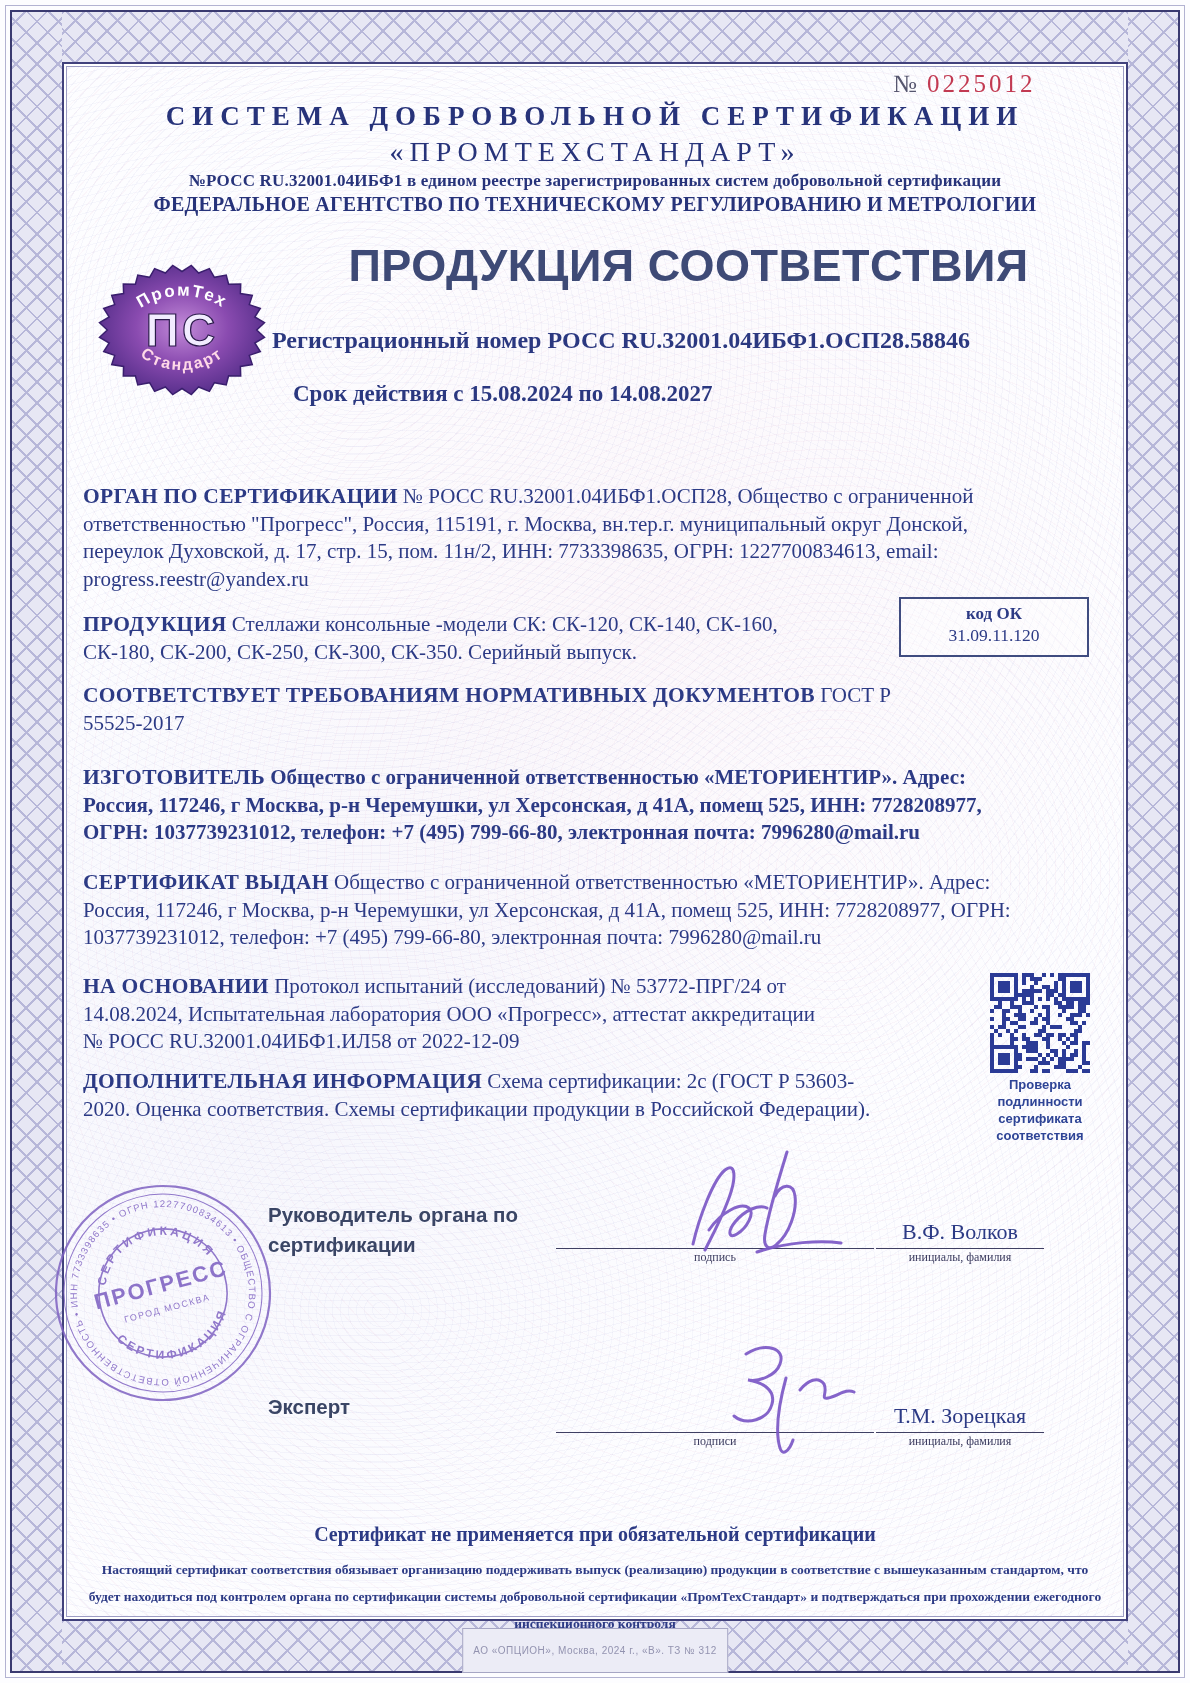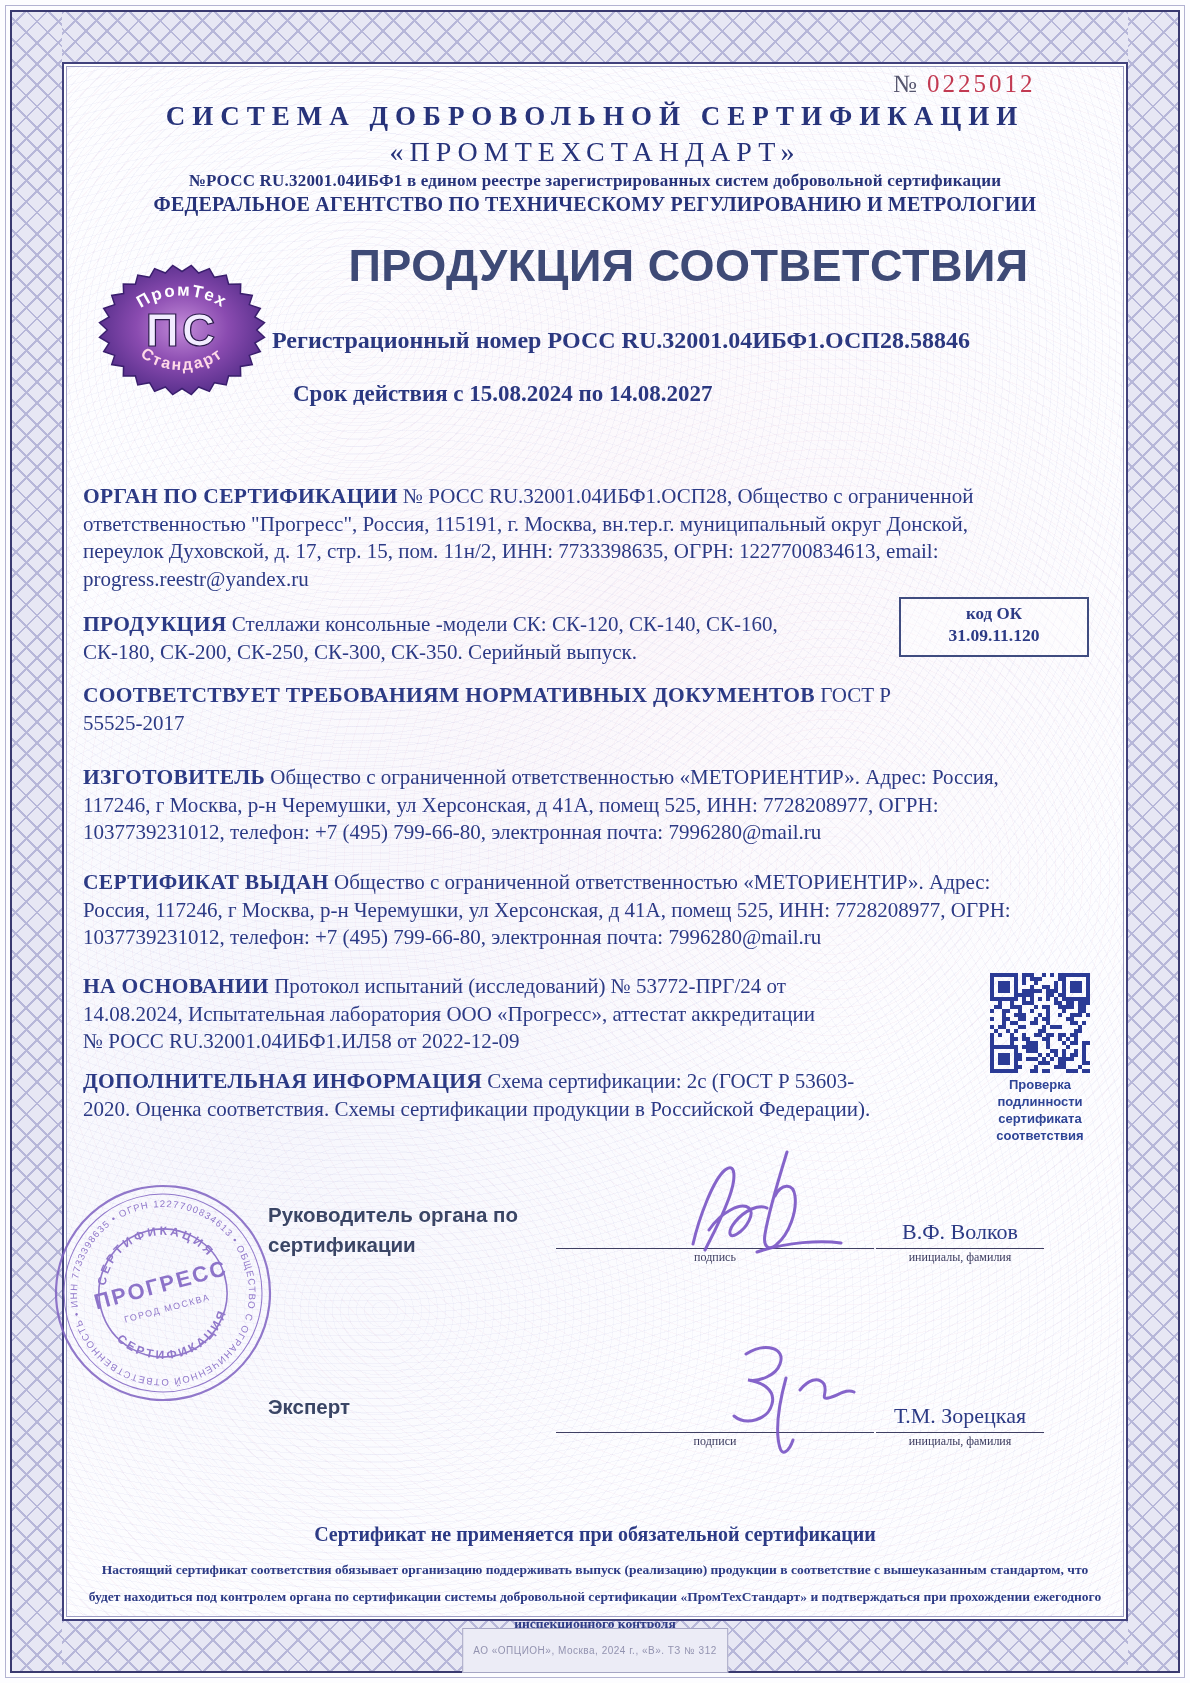--- a/index.html
+++ b/index.html
@@ -47,29 +47,29 @@
       font-weight:bold;font-size:24px;color:#2b3880;}
   .validity{position:absolute;top:381px;left:293px;z-index:2;font-weight:bold;font-size:23px;color:#2b3880;}
   
   .logo{position:absolute;left:96px;top:262px;width:172px;height:138px;z-index:2;}
   
   .sec{position:absolute;left:83px;z-index:2;font-size:21px;line-height:1.32;color:#2c3a85;}
   .sec b{font-size:21.5px;letter-spacing:.3px;}
   .sec-organ{top:461px;width:930px;}
   .sec-production{top:589px;width:742px;}
   .sec-compliance{top:660px;width:820px;}
-  .sec-manufacturer{top:742px;width:932px;}
+  .sec-manufacturer{top:742px;width:932px;font-weight:bold;}
   .sec-issued{top:847px;width:932px;}
   .sec-basis{top:951px;width:755px;}
   .sec-additional{top:1046px;width:805px;}
   
   .codebox{position:absolute;left:899px;width:186px;z-index:2;border:2px solid #3f4c80;
       color:#2c3a85;text-align:center;background:rgba(255,255,255,.35);}
   .codebox .cb-label{font-weight:bold;font-size:17px;margin-top:5px;}
-  .codebox .cb-value{font-size:17.5px;margin-top:1px;font-weight:bold;}
+  .codebox .cb-value{font-size:17.5px;margin-top:1px;}
   .codebox-ok{top:597px;height:56px;}
   .codebox-tnved{top:662px;height:56px;}
   
   .qr{position:absolute;left:990px;top:973px;width:100px;height:100px;z-index:2;}
   .qr-caption{position:absolute;left:972px;top:1077px;width:136px;z-index:2;text-align:center;
       font-family:"Liberation Sans",sans-serif;font-weight:bold;font-size:13px;line-height:1.3;color:#2e4496;}
   
   .stamp{position:absolute;left:50px;top:1180px;width:226px;height:226px;z-index:2;opacity:.85;}
   
   .role{position:absolute;left:268px;z-index:2;font-family:"Liberation Sans",sans-serif;

